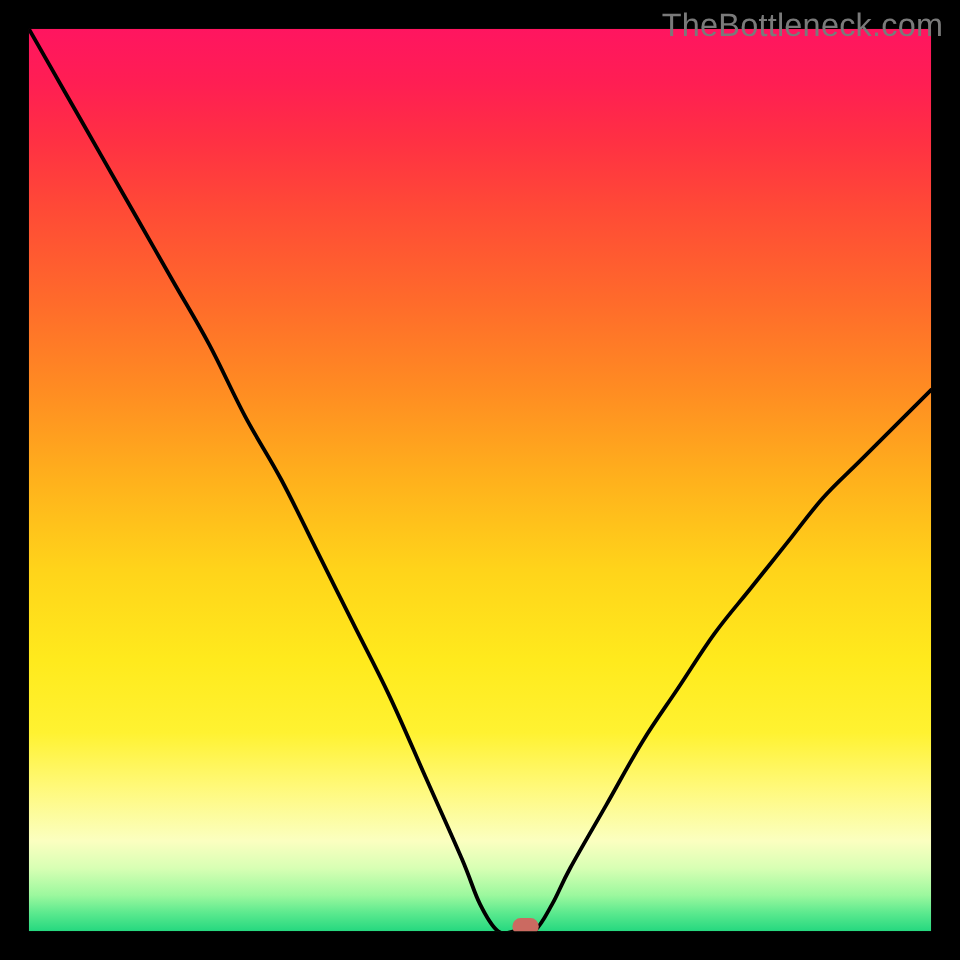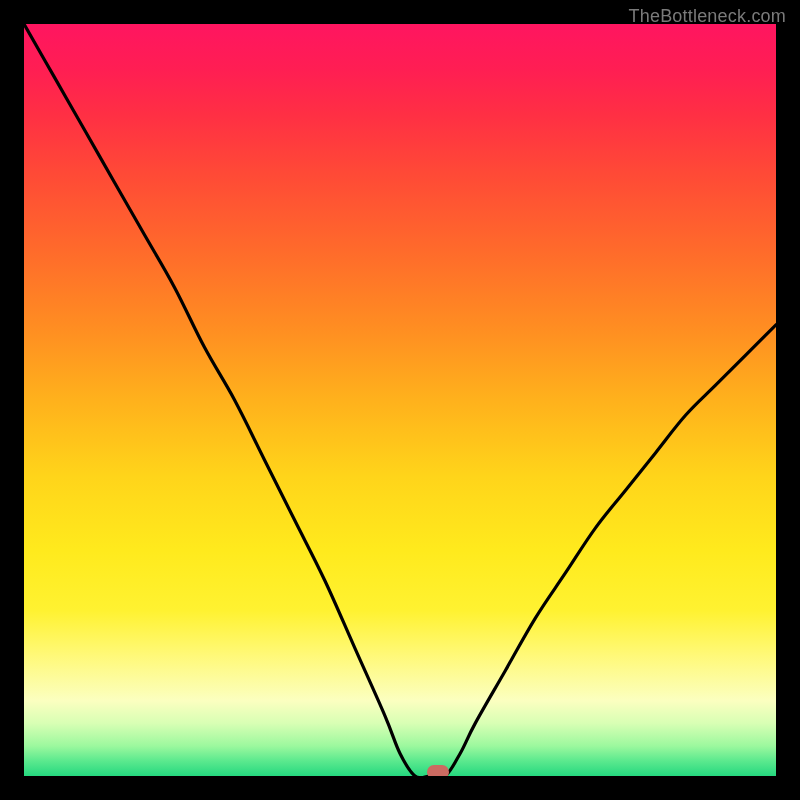--- a/index.html
+++ b/index.html
@@ -15,21 +15,21 @@
     position: relative;
     width: 800px;
     height: 800px;
     background: #000;
   }
   .watermark {
     position: absolute;
     top: 6px;
     right: 14px;
     color: #7a7a7a;
-    font-size: 18px;
+    font-size: 27px;
     font-weight: 400;
     letter-spacing: 0.2px;
     z-index: 20;
   }
   .plot {
     position: absolute;
     left: 24px;
     top: 24px;
     width: 752px;
     height: 752px;

